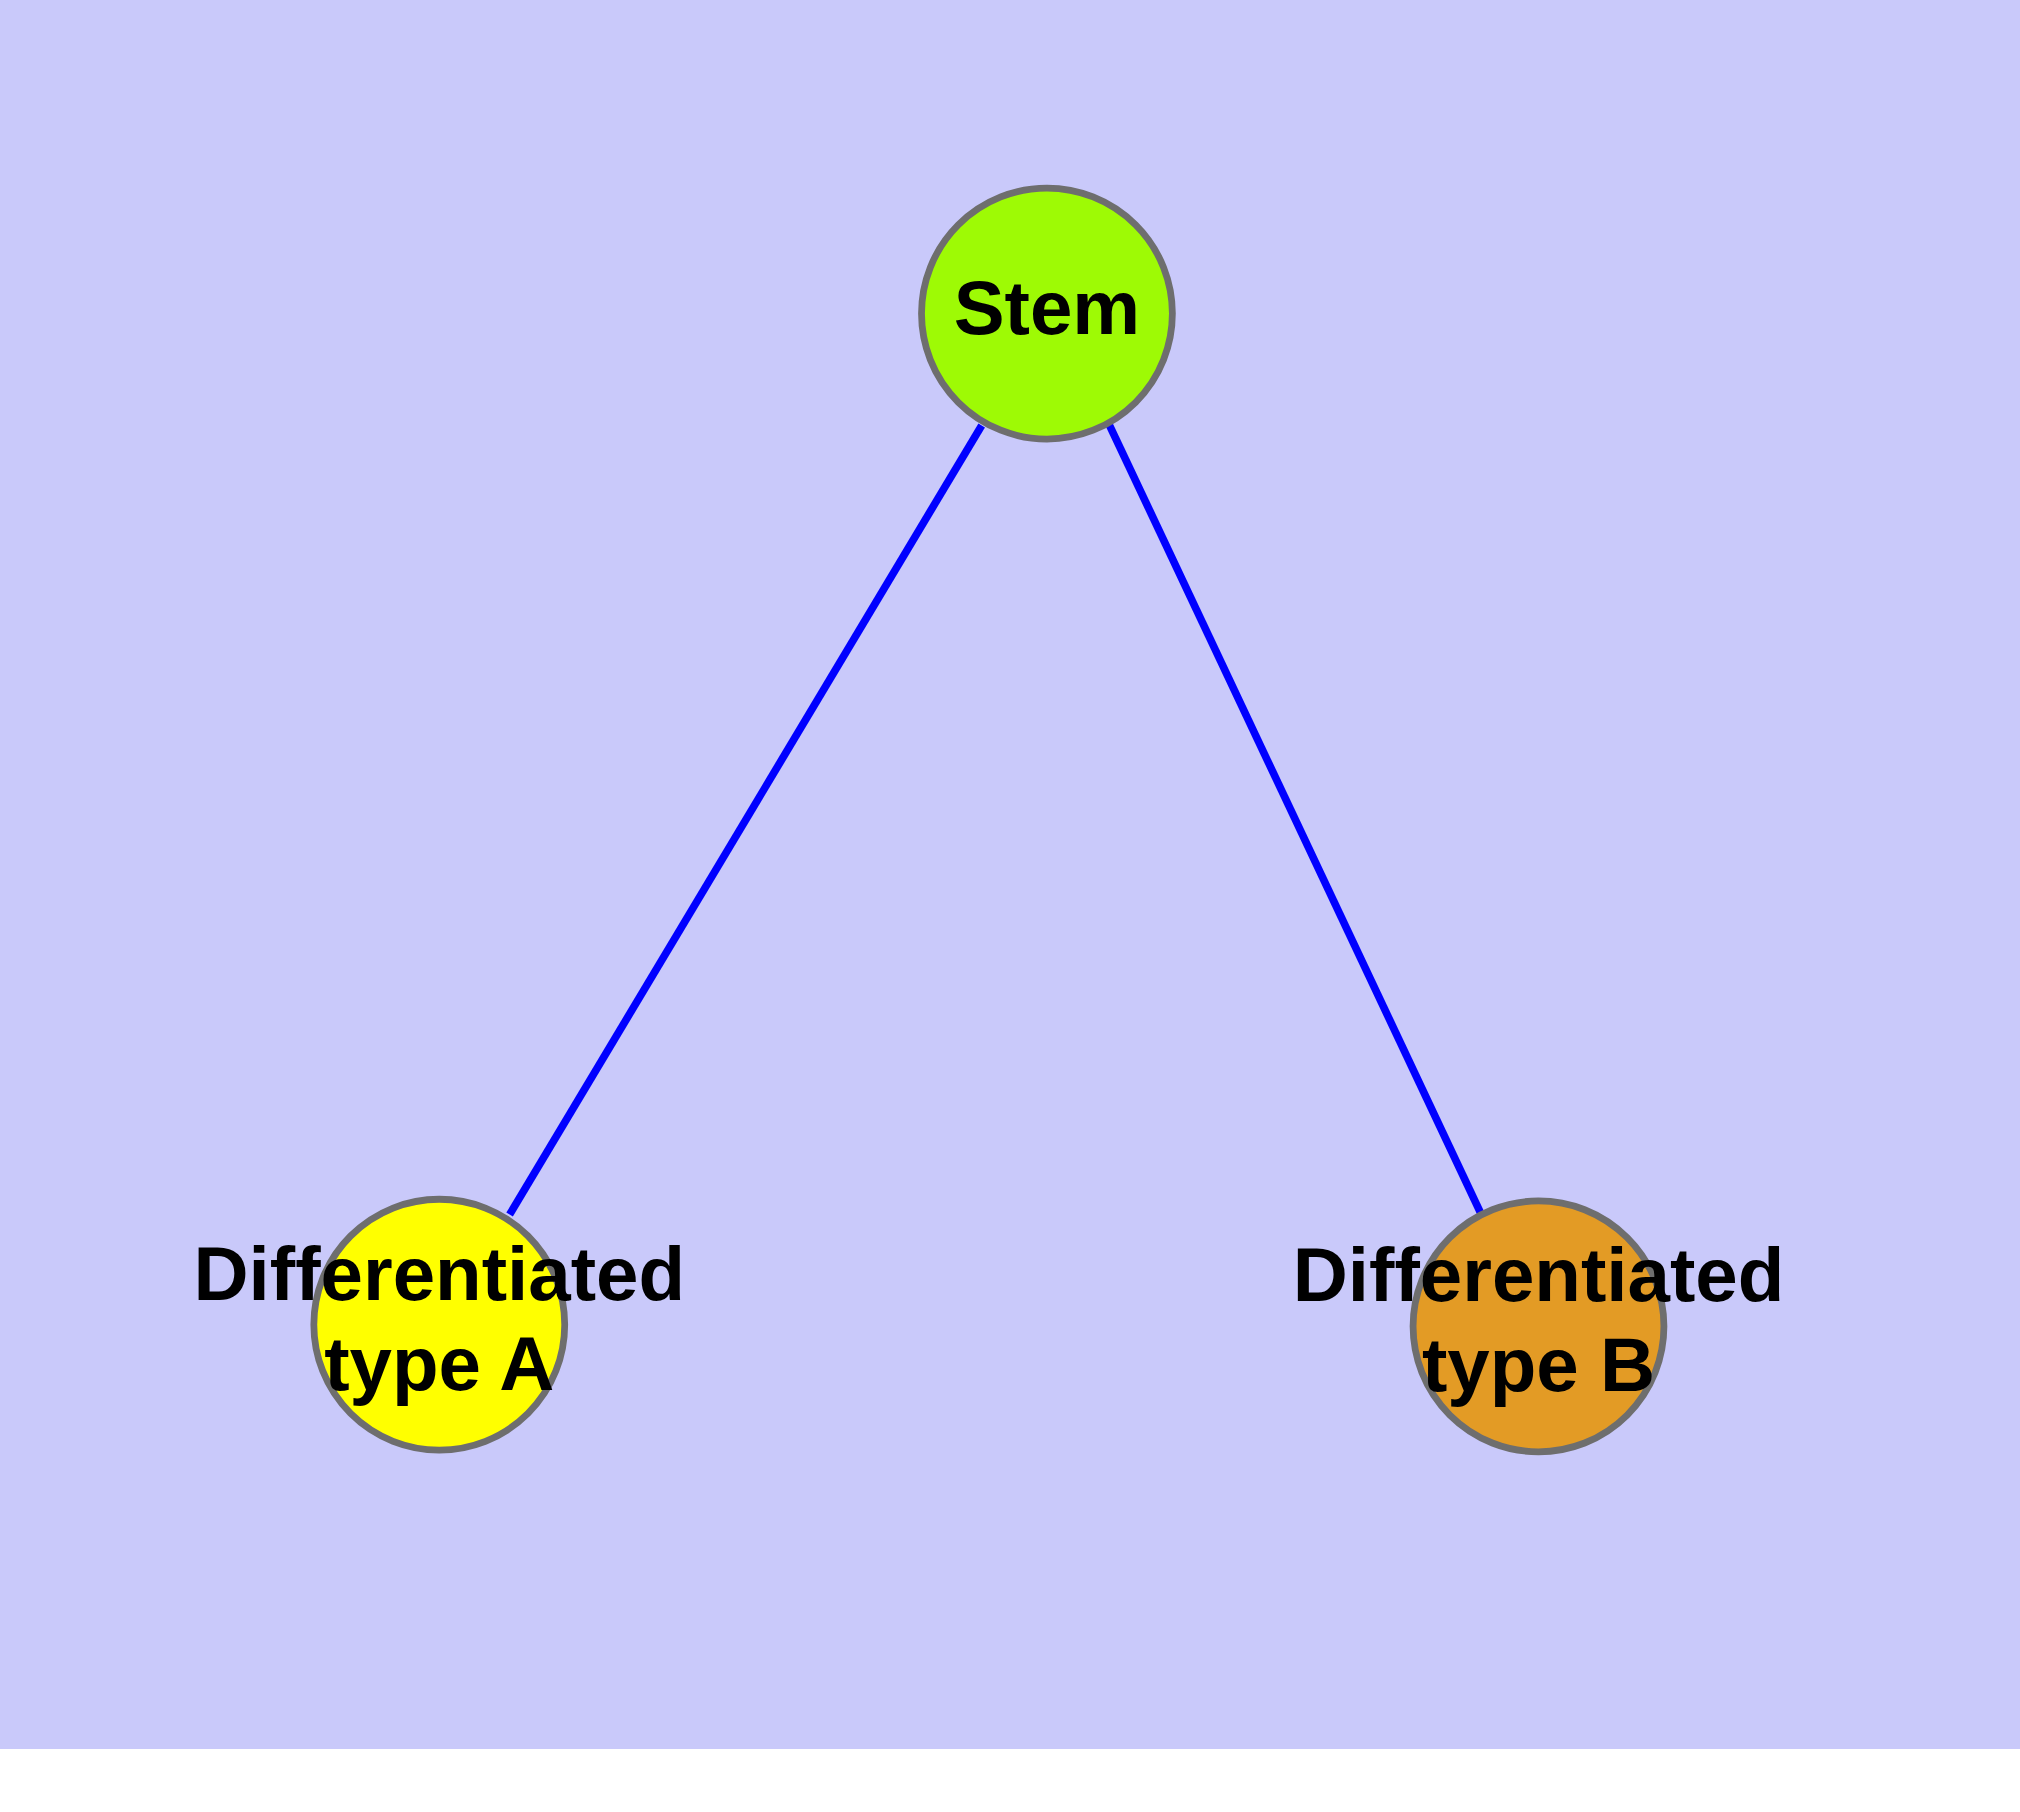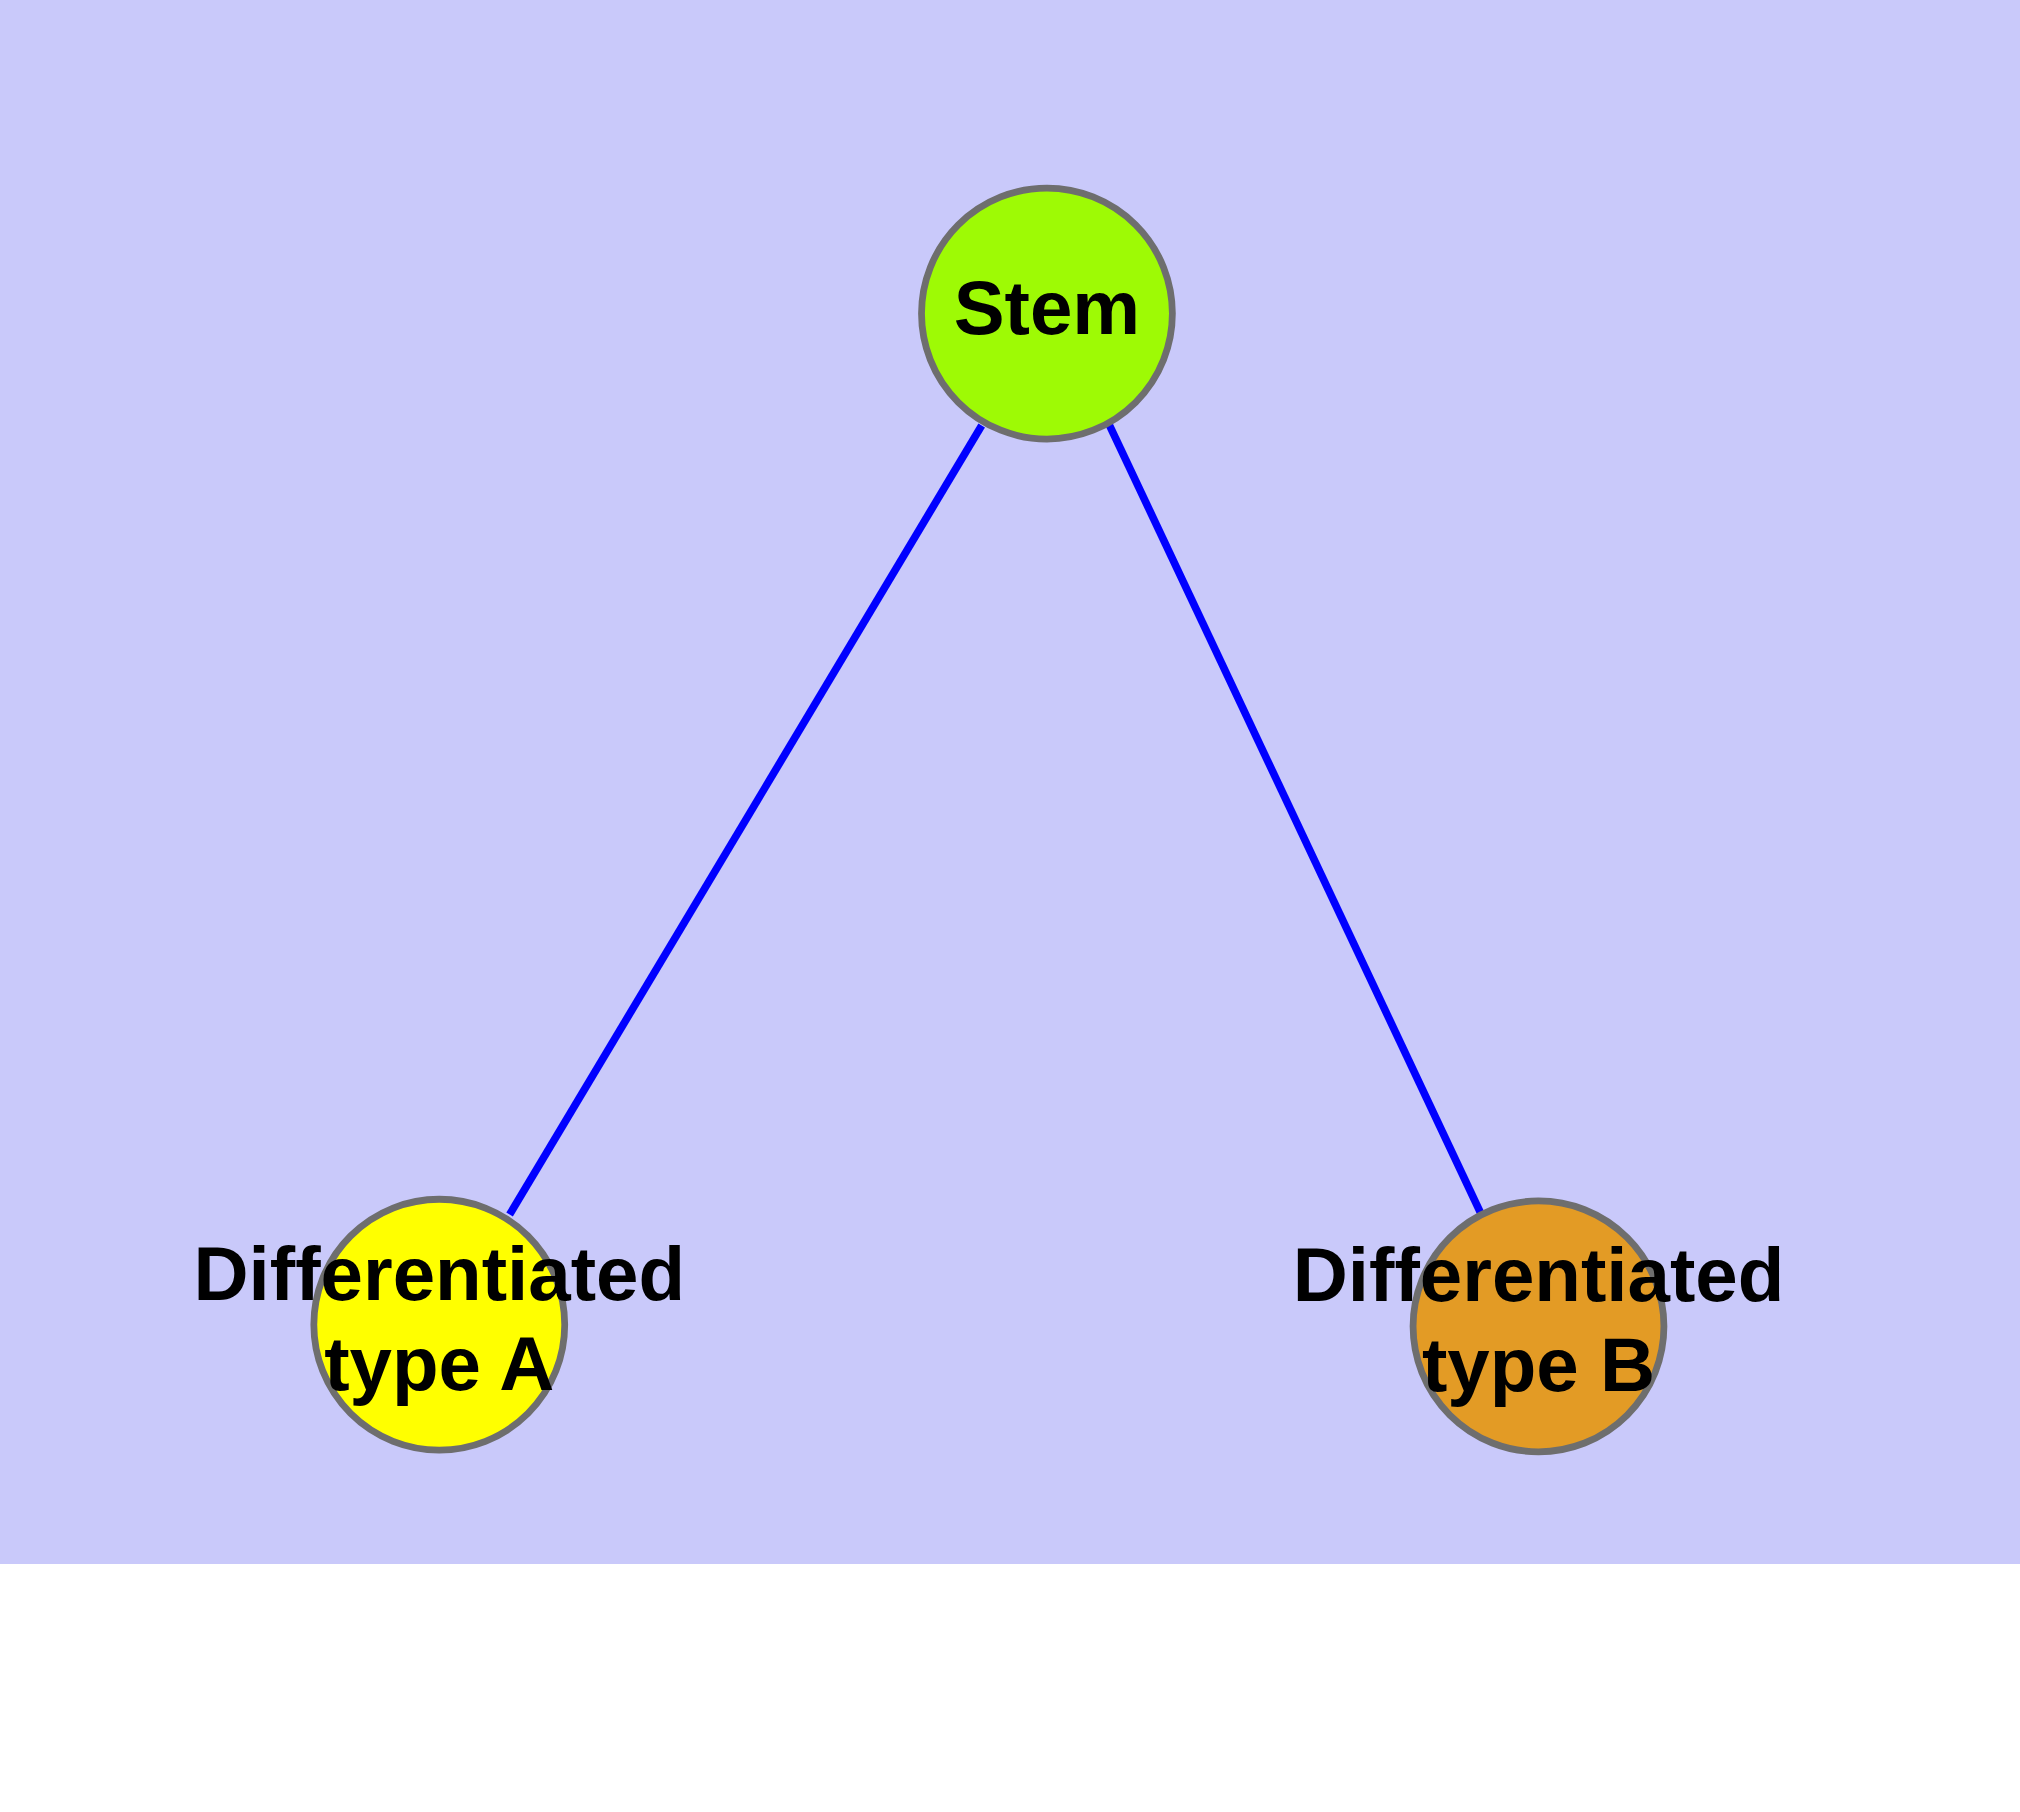--- a/index.html
+++ b/index.html
@@ -30,21 +30,21 @@
     font-weight: bold;
     fill: #000000;
     text-anchor: middle;
     dominant-baseline: middle;
     paint-order: normal;
   }
 </style>
 </head>
 <body>
 
-<div id="canvas" style="width: 2021px; height: 1564px; background: rgb(201, 201, 250);">
+<div id="canvas" style="width: 2021px; height: 1749px; background: rgb(201, 201, 250);">
   <svg id="graph-svg" viewBox="0 0 2384 2138" xmlns="http://www.w3.org/2000/svg" style="width: 2021px; height: 1812px;">
 
     <rect id="bg-rect" x="0" y="0" width="2384" height="2138" fill="#c9c9fa"></rect>
 
     <g id="edges-layer">
       <line class="graph-edge" id="edge0" stroke-linecap="butt" x1="1158" y1="502" x2="601" y2="1433" stroke="#0000ff" stroke-width="9"></line>
       <line class="graph-edge" id="edge1" stroke-linecap="butt" x1="1308" y1="500" x2="1749" y2="1436" stroke="#0000ff" stroke-width="9"></line>
     </g>
 
     <g id="nodes-layer">

